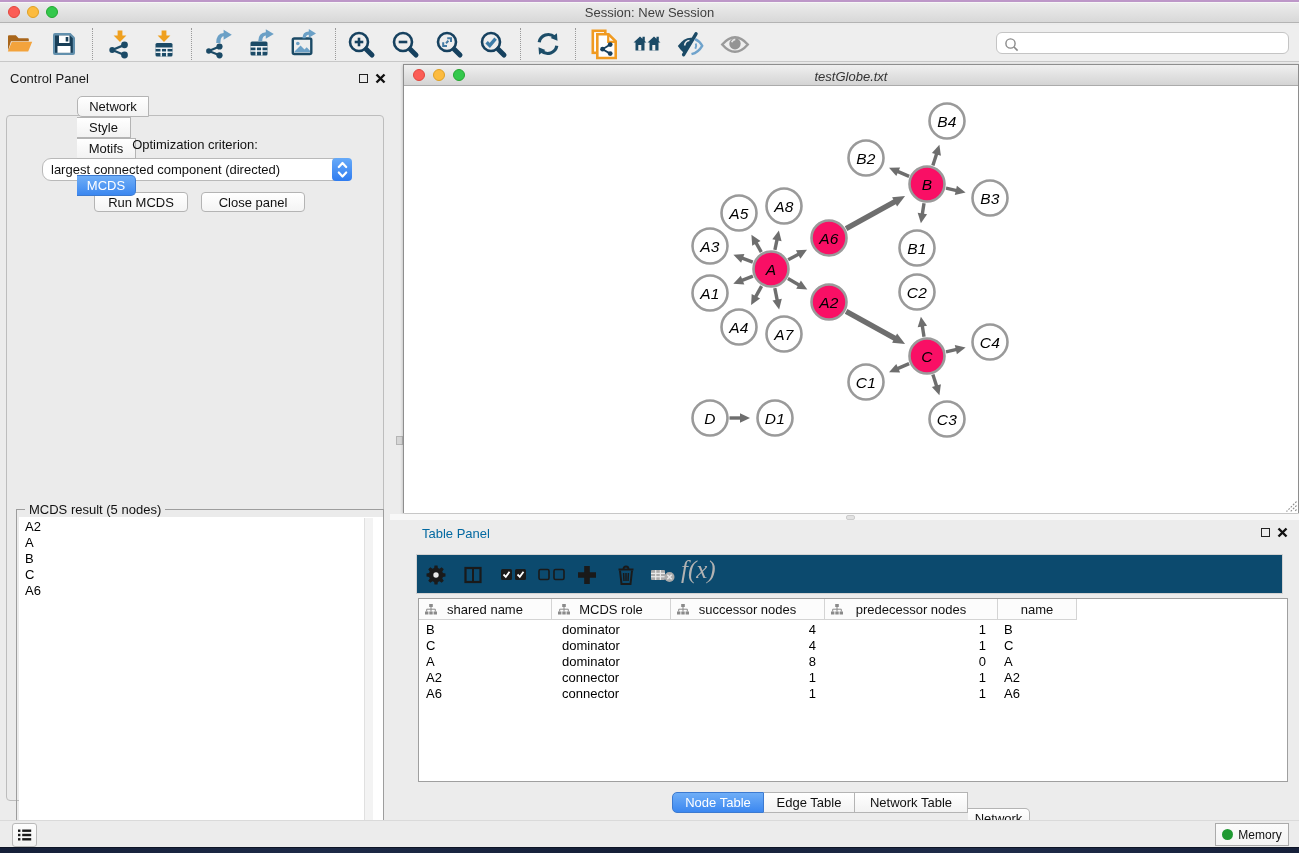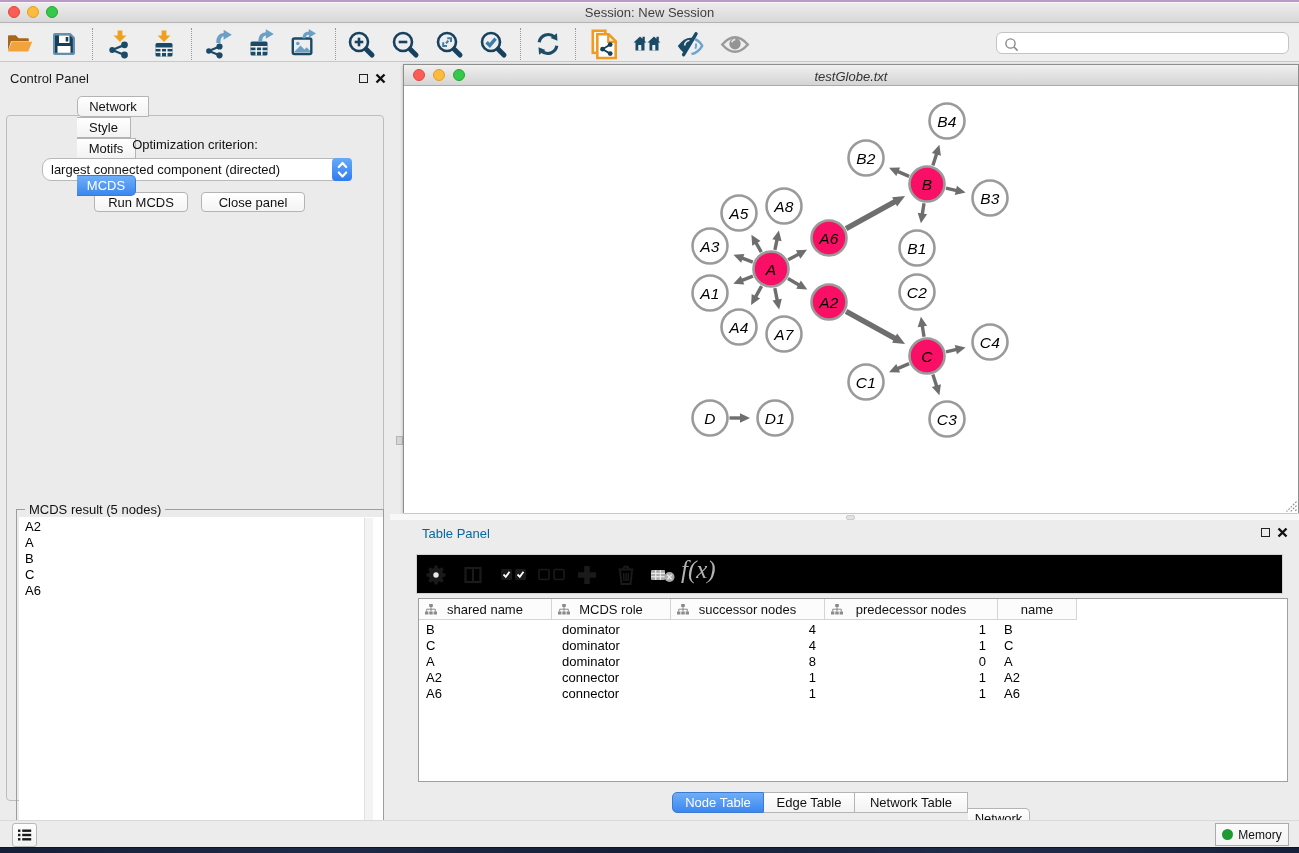--- a/index.html
+++ b/index.html
@@ -42,21 +42,21 @@
 
 #netarea { left:390px; top:0; width:909px; height:758px; }
 #netwin { left:13px; top:2px; width:896px; height:449px; border:1px solid #8e8e8e; background:#fff; box-shadow:0 1px 3px rgba(0,0,0,0.25);font-style:italic; }
 #netwin-tb { left:0; top:0; width:894px; height:21px; background:linear-gradient(#f0f0f0,#d4d4d4); border-bottom:1px solid #ababab; }
 .tl2 { width:12px; height:12px; border-radius:50%; top:4px; }
 #netwin-title { left:0; top:4px; width:894px; text-align:center; font-size:13px; color:#333; }
 #graphbox { left:0; top:22px; width:894px; height:426px; background:#fff; }
 
 #tablepanel { left:390px; top:460px; width:909px; height:298px; }
 #tp-title { left:32px; top:4px; font-size:13px; color:#0369a1; }
-#tp-toolbar { left:26px; top:32px; width:867px; height:40px; background:#000000; border:1px solid #d2d2d2; }
+#tp-toolbar { left:26px; top:32px; width:867px; height:40px; background:#0c4a6e; border:1px solid #d2d2d2; }
 #tp-table { left:28px; top:76px; width:870px; height:184px; background:#fff; border:1px solid #9f9f9f; }
 .th { position:absolute; top:0; height:21px; background:#fcfcfc; border-right:1px solid #d4d4d4; border-bottom:1px solid #d4d4d4; font-size:13px; color:#111; display:flex; align-items:center; justify-content:center; }
 .trow { position:absolute; font-size:13px; color:#000; height:16px; line-height:16px; }
 #tp-tabs { left:282px; top:270px; }
 
 #statusbar { left:0; top:820px; width:1299px; height:28px; background:#ececec; border-top:1px solid #dadada; }
 #listbtn { left:12px; top:2px; width:25px; height:24px; background:linear-gradient(#fdfdfd,#f1f1f1); border:1px solid #b9b9b9; border-radius:3px; }
 #membtn { left:1215px; top:2px; width:74px; height:23px; background:linear-gradient(#fbfbfb,#f3f3f3); border:1px solid #ababab; font-size:12px; color:#111; display:flex; align-items:center; justify-content:center; gap:5px; }
 #memdot { width:11px; height:11px; border-radius:50%; background:#1f9932; }
 #wallpaper-bot { left:0; top:847px; width:1299px; height:6px; background:linear-gradient(90deg,#151f38 0%,#1d2a47 25%,#141e36 50%,#1f2c4a 75%,#16203a 100%); border-top:1px solid #0e1526; }

